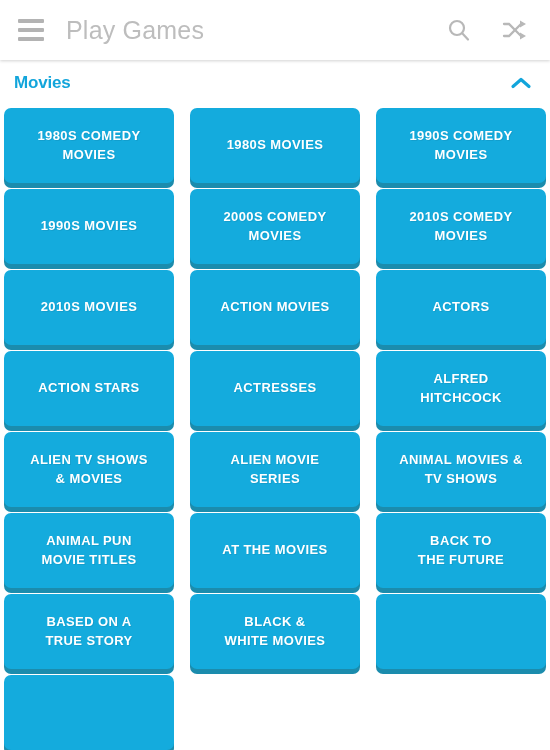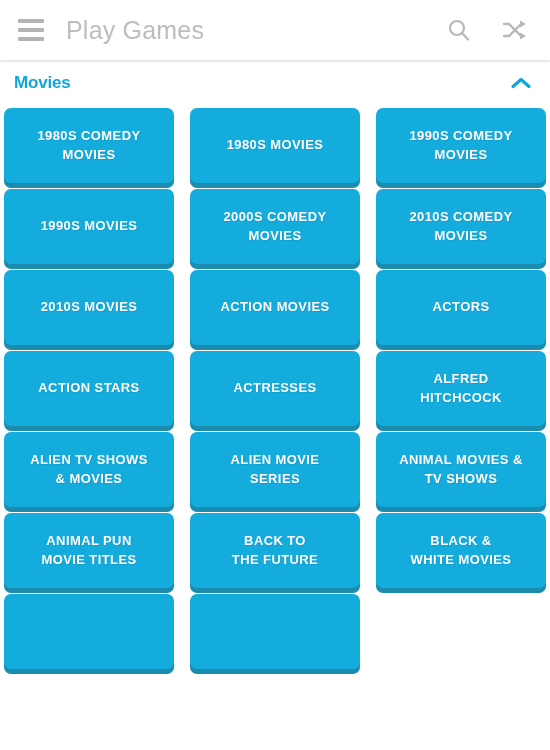--- a/index.html
+++ b/index.html
@@ -222,24 +222,31 @@
     </button>
     <button class="tile">
       <span class="tile-label">ANIMAL MOVIES &amp;
 TV SHOWS</span>
     </button>
     <button class="tile">
       <span class="tile-label">ANIMAL PUN
 MOVIE TITLES</span>
     </button>
     <button class="tile">
+      <span class="tile-label">AT THE MOVIES</span>
+    </button>
+    <button class="tile">
       <span class="tile-label">BACK TO
 THE FUTURE</span>
     </button>
     <button class="tile">
+      <span class="tile-label">BASED ON A
+TRUE STORY</span>
+    </button>
+    <button class="tile">
       <span class="tile-label">BLACK &amp;
 WHITE MOVIES</span>
     </button>
     <button class="tile">
       <span class="tile-label"></span>
     </button>
     <button class="tile">
       <span class="tile-label"></span>
     </button>
   </div>

